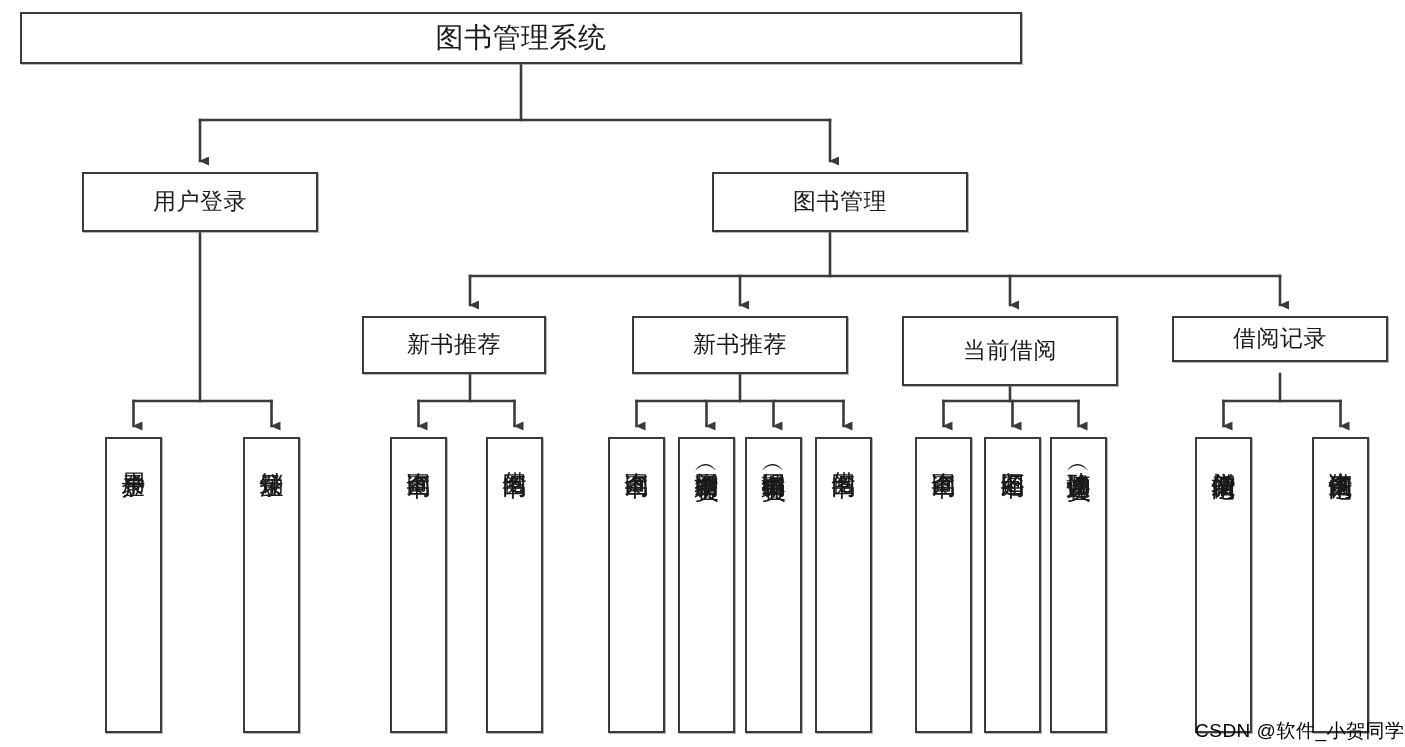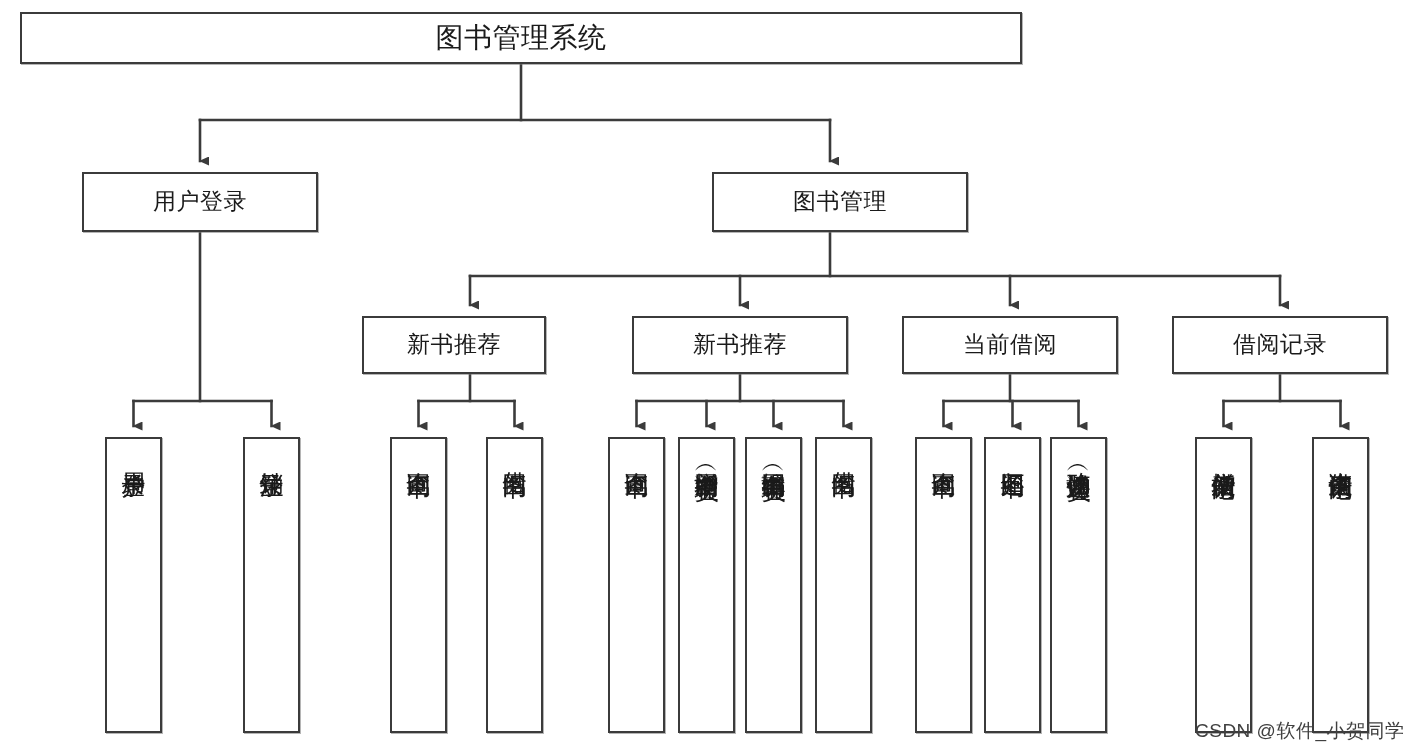--- a/index.html
+++ b/index.html
@@ -126,24 +126,24 @@
       </div>
       <div class="node horiz" style="left: 712px; top: 172px; width: 256px; height: 60px; border-color: rgb(59, 59, 59); background: rgb(255, 255, 255);">
         <span class="label">图书管理</span>
       </div>
       <div class="node horiz" style="left: 362px; top: 316px; width: 184px; height: 58px; border-color: rgb(59, 59, 59); background: rgb(255, 255, 255);">
         <span class="label">新书推荐</span>
       </div>
       <div class="node horiz" style="left: 632px; top: 316px; width: 216px; height: 58px; border-color: rgb(59, 59, 59); background: rgb(255, 255, 255);">
         <span class="label">新书推荐</span>
       </div>
-      <div class="node horiz" style="left: 902px; top: 316px; width: 216px; height: 58px; border-color: rgb(59, 59, 59); background: rgb(255, 255, 255);">
+      <div class="node horiz" style="left: 902px; top: 316px; width: 216px; height: 70px; border-color: rgb(59, 59, 59); background: rgb(255, 255, 255);">
         <span class="label">当前借阅</span>
       </div>
-      <div class="node horiz" style="left: 1172px; top: 316px; width: 216px; height: 58px; border-color: rgb(59, 59, 59); background: rgb(255, 255, 255);">
+      <div class="node horiz" style="left: 1172px; top: 316px; width: 216px; height: 46px; border-color: rgb(59, 59, 59); background: rgb(255, 255, 255);">
         <span class="label">借阅记录</span>
       </div>
       <div class="node vert" style="left: 105px; top: 437px; width: 57px; height: 296px; border-color: rgb(59, 59, 59); background: rgb(255, 255, 255);">
         <span class="label">用户登录</span>
       </div>
       <div class="node vert" style="left: 243px; top: 437px; width: 57px; height: 296px; border-color: rgb(59, 59, 59); background: rgb(255, 255, 255);">
         <span class="label">注销登录</span>
       </div>
       <div class="node vert" style="left: 390px; top: 437px; width: 57px; height: 296px; border-color: rgb(59, 59, 59); background: rgb(255, 255, 255);">
         <span class="label">查询图书</span>
@@ -173,15 +173,15 @@
         <span class="label">确认归还（管理员）</span>
       </div>
       <div class="node vert" style="left: 1195px; top: 437px; width: 57px; height: 296px; border-color: rgb(59, 59, 59); background: rgb(255, 255, 255);">
         <span class="label">新增借阅记录</span>
       </div>
       <div class="node vert" style="left: 1312px; top: 437px; width: 57px; height: 296px; border-color: rgb(59, 59, 59); background: rgb(255, 255, 255);">
         <span class="label">查询借阅记录</span>
       </div>
     </div>
 
-  <div class="watermark" style="left: 1195px; top: 718px; color: #404040;">CSDN @软件_小贺同学</div>
+  <div class="watermark" style="left: 1195px; top: 718px; color: #000000;">CSDN @软件_小贺同学</div>
 
 </div>
 
 </body></html>

